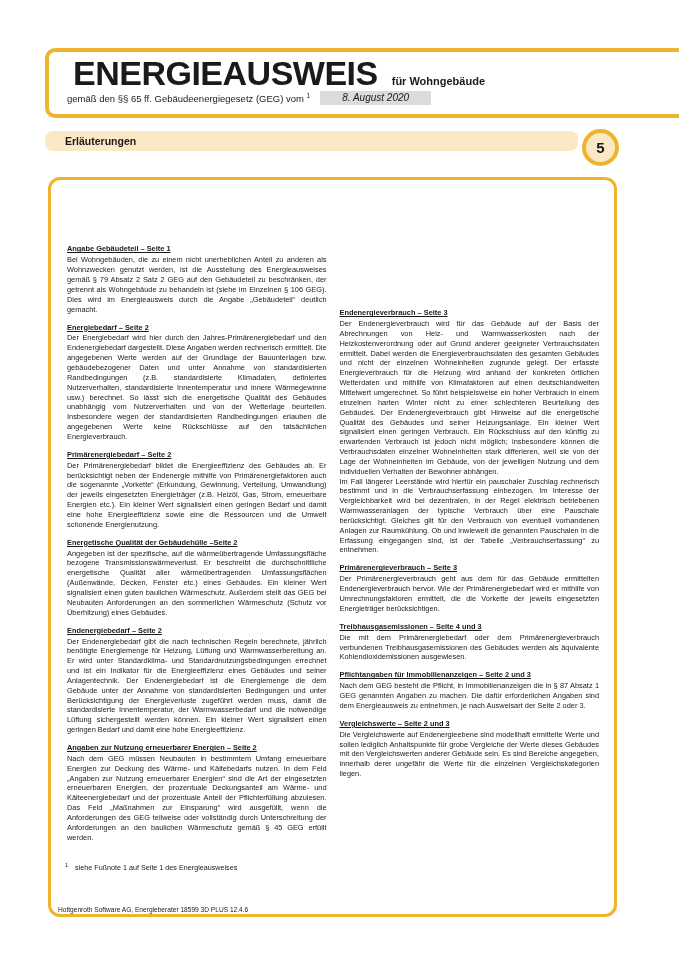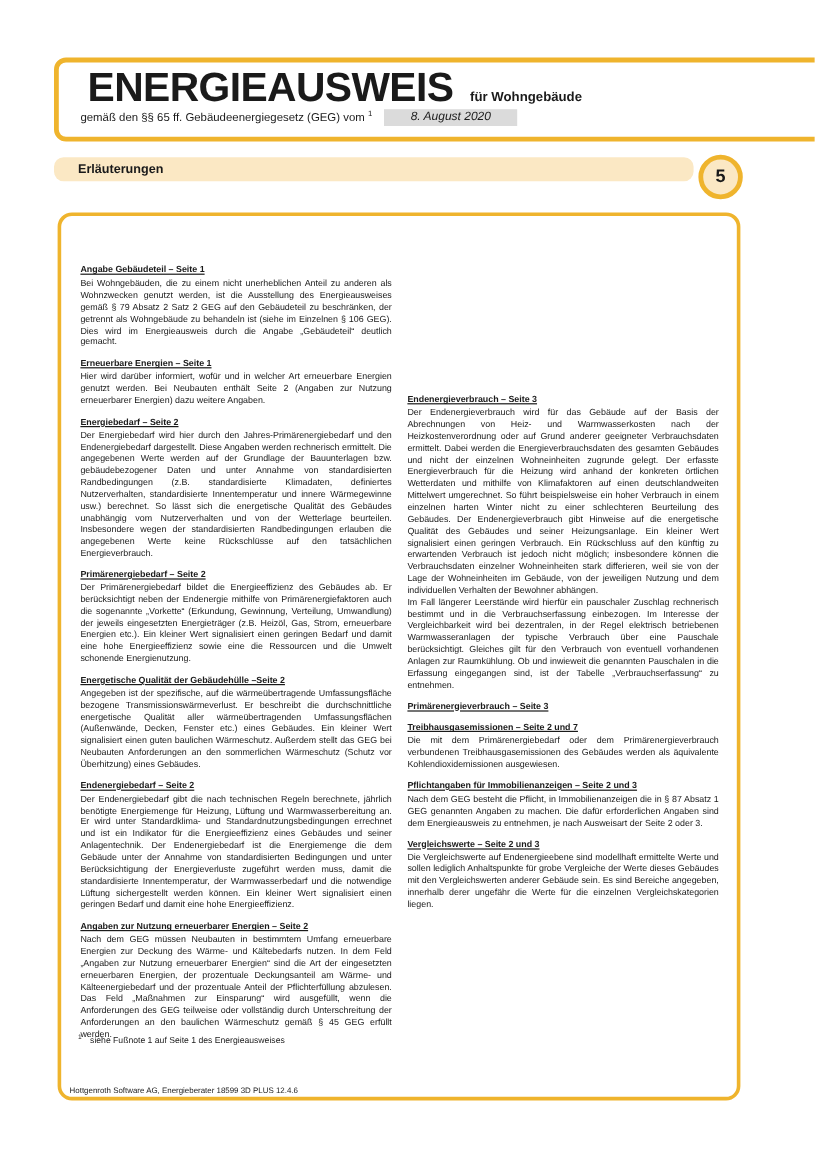--- a/index.html
+++ b/index.html
@@ -181,24 +181,20 @@
   </div>
 
   <div class="content-box">
 
     <div class="col">
       <section class="sec">
         <h3>Angabe Gebäudeteil – Seite 1</h3>
         <p>Bei Wohngebäuden, die zu einem nicht unerheblichen Anteil zu anderen als Wohnzwecken genutzt werden, ist die Ausstellung des Energieausweises gemäß § 79 Absatz 2 Satz 2 GEG auf den Gebäudeteil zu beschränken, der getrennt als Wohngebäude zu behandeln ist (siehe im Einzelnen § 106 GEG). Dies wird im Energieausweis durch die Angabe „Gebäudeteil“ deutlich gemacht.</p>
       </section>
       <section class="sec">
-        <h3>Erneuerbare Energien – Seite 1</h3>
-        <p>Hier wird darüber informiert, wofür und in welcher Art erneuerbare Energien genutzt werden. Bei Neubauten enthält Seite 2 (Angaben zur Nutzung erneuerbarer Energien) dazu weitere Angaben.</p>
-      </section>
-      <section class="sec">
         <h3>Energiebedarf – Seite 2</h3>
         <p>Der Energiebedarf wird hier durch den Jahres-Primärenergiebedarf und den Endenergiebedarf dargestellt. Diese Angaben werden rechnerisch ermittelt. Die angegebenen Werte werden auf der Grundlage der Bauunterlagen bzw. gebäudebezogener Daten und unter Annahme von standardisierten Randbedingungen (z.B. standardisierte Klimadaten, definiertes Nutzerverhalten, standardisierte Innentemperatur und innere Wärmegewinne usw.) berechnet. So lässt sich die energetische Qualität des Gebäudes unabhängig vom Nutzerverhalten und von der Wetterlage beurteilen. Insbesondere wegen der standardisierten Randbedingungen erlauben die angegebenen Werte keine Rückschlüsse auf den tatsächlichen Energieverbrauch.</p>
       </section>
       <section class="sec">
         <h3>Primärenergiebedarf – Seite 2</h3>
         <p>Der Primärenergiebedarf bildet die Energieeffizienz des Gebäudes ab. Er berücksichtigt neben der Endenergie mithilfe von Primärenergiefaktoren auch die sogenannte „Vorkette“ (Erkundung, Gewinnung, Verteilung, Umwandlung) der jeweils eingesetzten Energieträger (z.B. Heizöl, Gas, Strom, erneuerbare Energien etc.). Ein kleiner Wert signalisiert einen geringen Bedarf und damit eine hohe Energieeffizienz sowie eine die Ressourcen und die Umwelt schonende Energienutzung.</p>
       </section>
       <section class="sec">
         <h3>Energetische Qualität der Gebäudehülle –Seite 2</h3>
         <p>Angegeben ist der spezifische, auf die wärmeübertragende Umfassungsfläche bezogene Transmissionswärmeverlust. Er beschreibt die durchschnittliche energetische Qualität aller wärmeübertragenden Umfassungsflächen (Außenwände, Decken, Fenster etc.) eines Gebäudes. Ein kleiner Wert signalisiert einen guten baulichen Wärmeschutz. Außerdem stellt das GEG bei Neubauten Anforderungen an den sommerlichen Wärmeschutz (Schutz vor Überhitzung) eines Gebäudes.</p>
@@ -214,23 +210,24 @@
     </div>
 
     <div class="col">
       <section class="sec">
         <h3>Endenergieverbrauch – Seite 3</h3>
         <p>Der Endenergieverbrauch wird für das Gebäude auf der Basis der Abrechnungen von Heiz- und Warmwasserkosten nach der Heizkostenverordnung oder auf Grund anderer geeigneter Verbrauchsdaten ermittelt. Dabei werden die Energieverbrauchsdaten des gesamten Gebäudes und nicht der einzelnen Wohneinheiten zugrunde gelegt. Der erfasste Energieverbrauch für die Heizung wird anhand der konkreten örtlichen Wetterdaten und mithilfe von Klimafaktoren auf einen deutschlandweiten Mittelwert umgerechnet. So führt beispielsweise ein hoher Verbrauch in einem einzelnen harten Winter nicht zu einer schlechteren Beurteilung des Gebäudes. Der Endenergieverbrauch gibt Hinweise auf die energetische Qualität des Gebäudes und seiner Heizungsanlage. Ein kleiner Wert signalisiert einen geringen Verbrauch. Ein Rückschluss auf den künftig zu erwartenden Verbrauch ist jedoch nicht möglich; insbesondere können die Verbrauchsdaten einzelner Wohneinheiten stark differieren, weil sie von der Lage der Wohneinheiten im Gebäude, von der jeweiligen Nutzung und dem individuellen Verhalten der Bewohner abhängen.
 Im Fall längerer Leerstände wird hierfür ein pauschaler Zuschlag rechnerisch bestimmt und in die Verbrauchserfassung einbezogen. Im Interesse der Vergleichbarkeit wird bei dezentralen, in der Regel elektrisch betriebenen Warmwasseranlagen der typische Verbrauch über eine Pauschale berücksichtigt. Gleiches gilt für den Verbrauch von eventuell vorhandenen Anlagen zur Raumkühlung. Ob und inwieweit die genannten Pauschalen in die Erfassung eingegangen sind, ist der Tabelle „Verbrauchserfassung“ zu entnehmen.</p>
       </section>
       <section class="sec">
         <h3>Primärenergieverbrauch – Seite 3</h3>
-      </section>
-      <section class="sec">
-        <h3>Treibhausgasemissionen – Seite 2 und 7</h3>
+        <p>Der Primärenergieverbrauch geht aus dem für das Gebäude ermittelten Endenergieverbrauch hervor. Wie der Primärenergiebedarf wird er mithilfe von Umrechnungsfaktoren ermittelt, die die Vorkette der jeweils eingesetzten Energieträger berücksichtigen.</p>
+      </section>
+      <section class="sec">
+        <h3>Treibhausgasemissionen – Seite 4 und 3</h3>
         <p>Die mit dem Primärenergiebedarf oder dem Primärenergieverbrauch verbundenen Treibhausgasemissionen des Gebäudes werden als äquivalente Kohlendioxidemissionen ausgewiesen.</p>
       </section>
       <section class="sec">
         <h3>Pflichtangaben für Immobilienanzeigen – Seite 2 und 3</h3>
         <p>Nach dem GEG besteht die Pflicht, in Immobilienanzeigen die in § 87 Absatz 1 GEG genannten Angaben zu machen. Die dafür erforderlichen Angaben sind dem Energieausweis zu entnehmen, je nach Ausweisart der Seite 2 oder 3.</p>
       </section>
       <section class="sec">
         <h3>Vergleichswerte – Seite 2 und 3</h3>
         <p>Die Vergleichswerte auf Endenergieebene sind modellhaft ermittelte Werte und sollen lediglich Anhaltspunkte für grobe Vergleiche der Werte dieses Gebäudes mit den Vergleichswerten anderer Gebäude sein. Es sind Bereiche angegeben, innerhalb derer ungefähr die Werte für die einzelnen Vergleichskategorien liegen.</p>
       </section>

